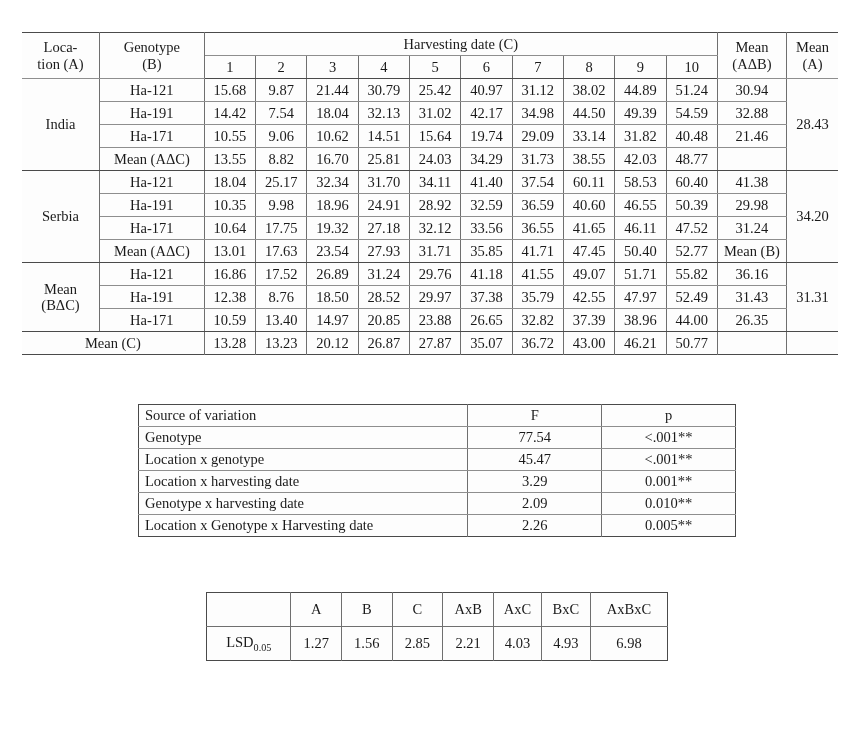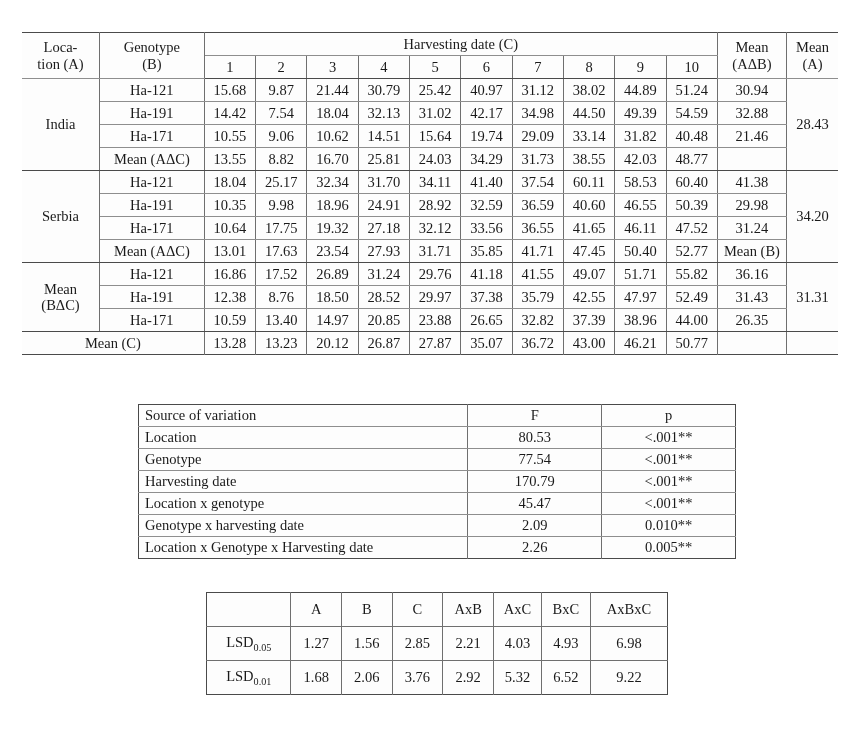--- a/index.html
+++ b/index.html
@@ -345,38 +345,33 @@
         <col class="col-f">
         <col class="col-p">
       </colgroup>
     <tbody id="anova-tbody">
         <tr>
           <td class="src">Source of variation</td>
           <td>F</td>
           <td>p</td>
         </tr>
         <tr>
-          <td class="src">Location</td>
-          <td>80.53</td>
-          <td>&lt;.001**</td>
-        </tr>
-        <tr>
           <td class="src">Genotype</td>
           <td>77.54</td>
           <td>&lt;.001**</td>
         </tr>
         <tr>
-          <td class="src">Harvesting date</td>
-          <td>170.79</td>
-          <td>&lt;.001**</td>
-        </tr>
-        <tr>
           <td class="src">Location x genotype</td>
           <td>45.47</td>
           <td>&lt;.001**</td>
+        </tr>
+        <tr>
+          <td class="src">Location x harvesting date</td>
+          <td>3.29</td>
+          <td>0.001**</td>
         </tr>
         <tr>
           <td class="src">Genotype x harvesting date</td>
           <td>2.09</td>
           <td>0.010**</td>
         </tr>
         <tr>
           <td class="src">Location x Genotype x Harvesting date</td>
           <td>2.26</td>
           <td>0.005**</td>
@@ -411,25 +406,15 @@
         <tr>
           <td class="lsdlabel">LSD<sub>0.05</sub></td>
           <td>1.27</td>
           <td>1.56</td>
           <td>2.85</td>
           <td>2.21</td>
           <td>4.03</td>
           <td>4.93</td>
           <td>6.98</td>
         </tr>
-        <tr>
-          <td class="lsdlabel">LSD<sub>0.01</sub></td>
-          <td>1.68</td>
-          <td>2.06</td>
-          <td>3.76</td>
-          <td>2.92</td>
-          <td>5.32</td>
-          <td>6.52</td>
-          <td>9.22</td>
-        </tr>
       </tbody>
   </table>
 </div>
 
 </body></html>

